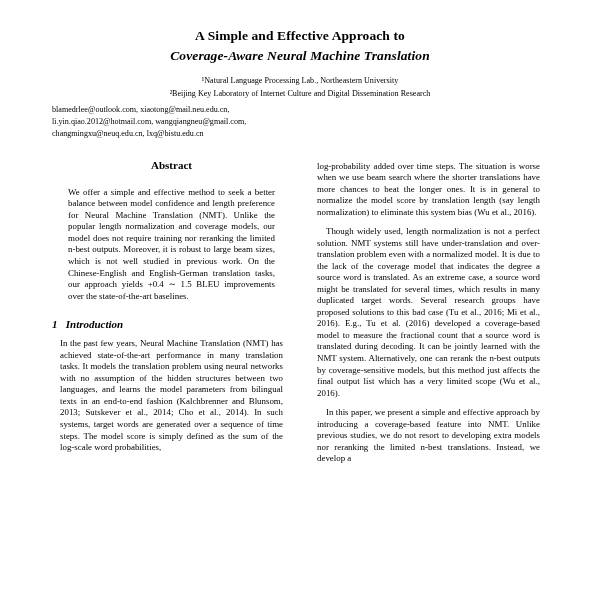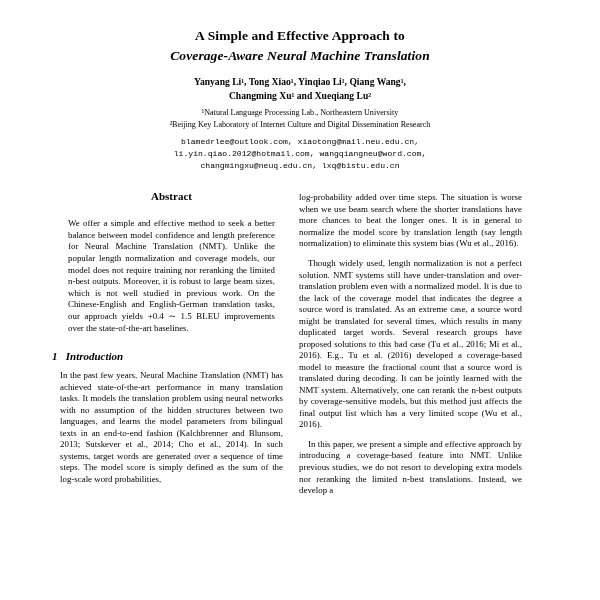--- a/index.html
+++ b/index.html
@@ -37,28 +37,28 @@
     line-height: 1.45;
     margin: 0 0 4px 0;
   }
   .affil {
     text-align: center;
     font-size: 8.1px;
     line-height: 1.42;
     margin: 1px 0 0 0;
   }
   .emails {
-    text-align: center;
-    font-family: Liberation Mono, monospace;
+    font-family: Liberation Serif, serif;
     font-size: 8.1px;
     line-height: 1.5;
     margin: 5px 0 0 0;
   }
   .columns {
     display: flex;
+    gap: 18px;
     margin-top: 12px;
   }
   .col {
     width: 239px;
     flex: 0 0 239px;
   }
   .sec-abstract {
     text-align: center;
     font-size: 11px;
     font-weight: bold;
@@ -88,31 +88,27 @@
 </head>
 <body>
 
 <div class="page">
 
   <h1 class="title">
     <span>A Simple and Effective Approach to</span>
     <span class="line2">Coverage-Aware Neural Machine Translation</span>
   </h1>
 
-  <div class="authors">
-    <div>Yanyang Li¹, Tong Xiao¹, Yinqiao Li¹, Qiang Wang¹,</div>
-    <div>Changming Xu¹ and Xueqiang Lu²</div>
-  </div>
 
   <div class="affil">¹Natural Language Processing Lab., Northeastern University</div>
   <div class="affil">²Beijing Key Laboratory of Internet Culture and Digital Dissemination Research</div>
 
   <div class="emails">
     <div>blamedrlee@outlook.com, xiaotong@mail.neu.edu.cn,</div>
-    <div>li.yin.qiao.2012@hotmail.com, wangqiangneu@word.com,</div>
+    <div>li.yin.qiao.2012@hotmail.com, wangqiangneu@gmail.com,</div>
     <div>changmingxu@neuq.edu.cn, lxq@bistu.edu.cn</div>
   </div>
 
   <div class="columns">
 
     <div class="col">
       <div class="sec-abstract">Abstract</div>
       <p class="abs">We offer a simple and effective method to seek a better balance between model confidence and length preference for Neural Machine Translation (NMT). Unlike the popular length normalization and coverage models, our model does not require training nor reranking the limited n-best outputs. Moreover, it is robust to large beam sizes, which is not well studied in previous work. On the Chinese-English and English-German translation tasks, our approach yields +0.4 ∼ 1.5 BLEU improvements over the state-of-the-art baselines.</p>
 
       <div class="sec-head">

